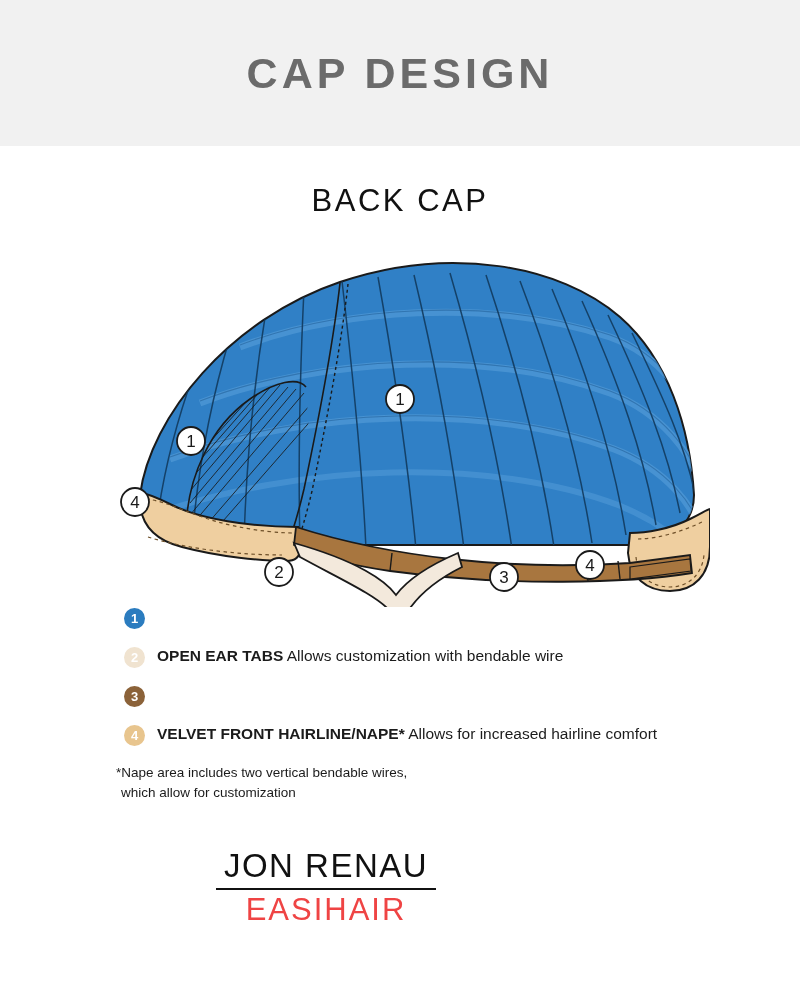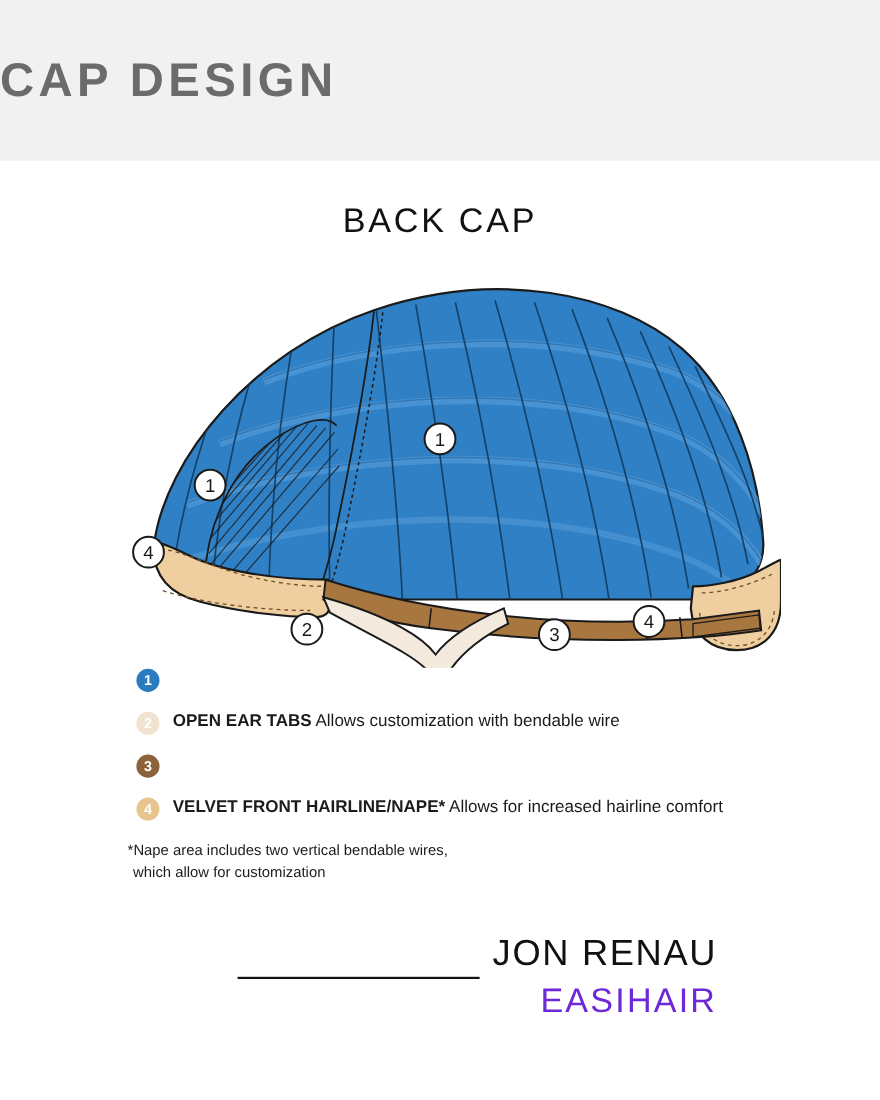--- a/index.html
+++ b/index.html
@@ -15,20 +15,21 @@
     position: relative;
   }
 
   
   .header-band {
     width: 800px;
     height: 146px;
     background: #f1f1f1;
     display: flex;
     align-items: center;
+    justify-content: center;
     box-sizing: border-box;
   }
   .header-title {
     font-size: 43px;
     font-weight: bold;
     letter-spacing: 4px;
     color: #6b6b6b;
     font-family: "Liberation Sans", sans-serif;
     line-height: 1;
   }
@@ -107,40 +108,40 @@
     color: #1b1b1b;
     font-family: "Liberation Sans", sans-serif;
   }
   .footnote .fn-l2 {
     padding-left: 5px;
   }
 
   
   .footer {
     width: 652px;
-    text-align: right;
+    text-align: center;
     margin-top: 46px;
   }
   .footer-brand {
     font-size: 33px;
     letter-spacing: 1.5px;
     color: #111111;
     font-family: "Liberation Sans", sans-serif;
     line-height: 1.12;
   }
   .footer-rule {
     width: 220px;
     height: 2px;
     background: #111111;
     margin: 3px auto 3px auto;
   }
   .footer-sub {
     font-size: 31px;
     letter-spacing: 2px;
-    color: #6d28d9;
+    color: #ef4444;
     font-family: "Liberation Sans", sans-serif;
     line-height: 1.12;
   }
 </style>
 </head>
 <body>
 
 <div class="header-band" style="background: rgb(241, 241, 241);">
   <div class="header-title" style="color: rgb(107, 107, 107);">CAP DESIGN</div>
 </div>

